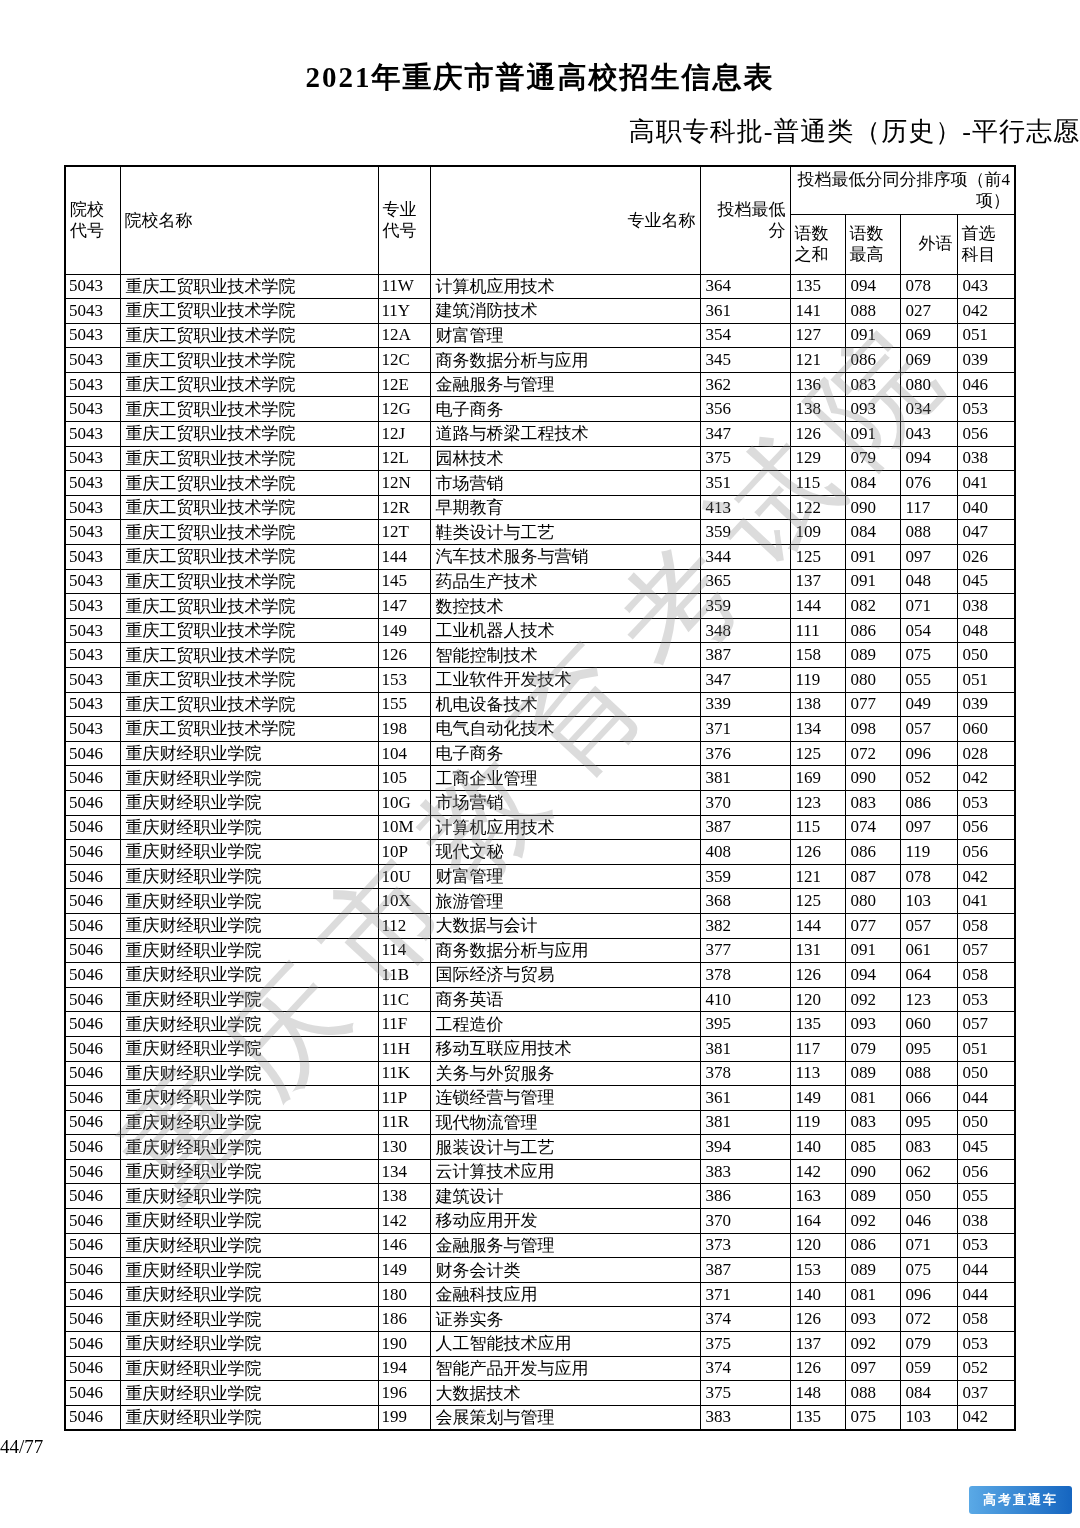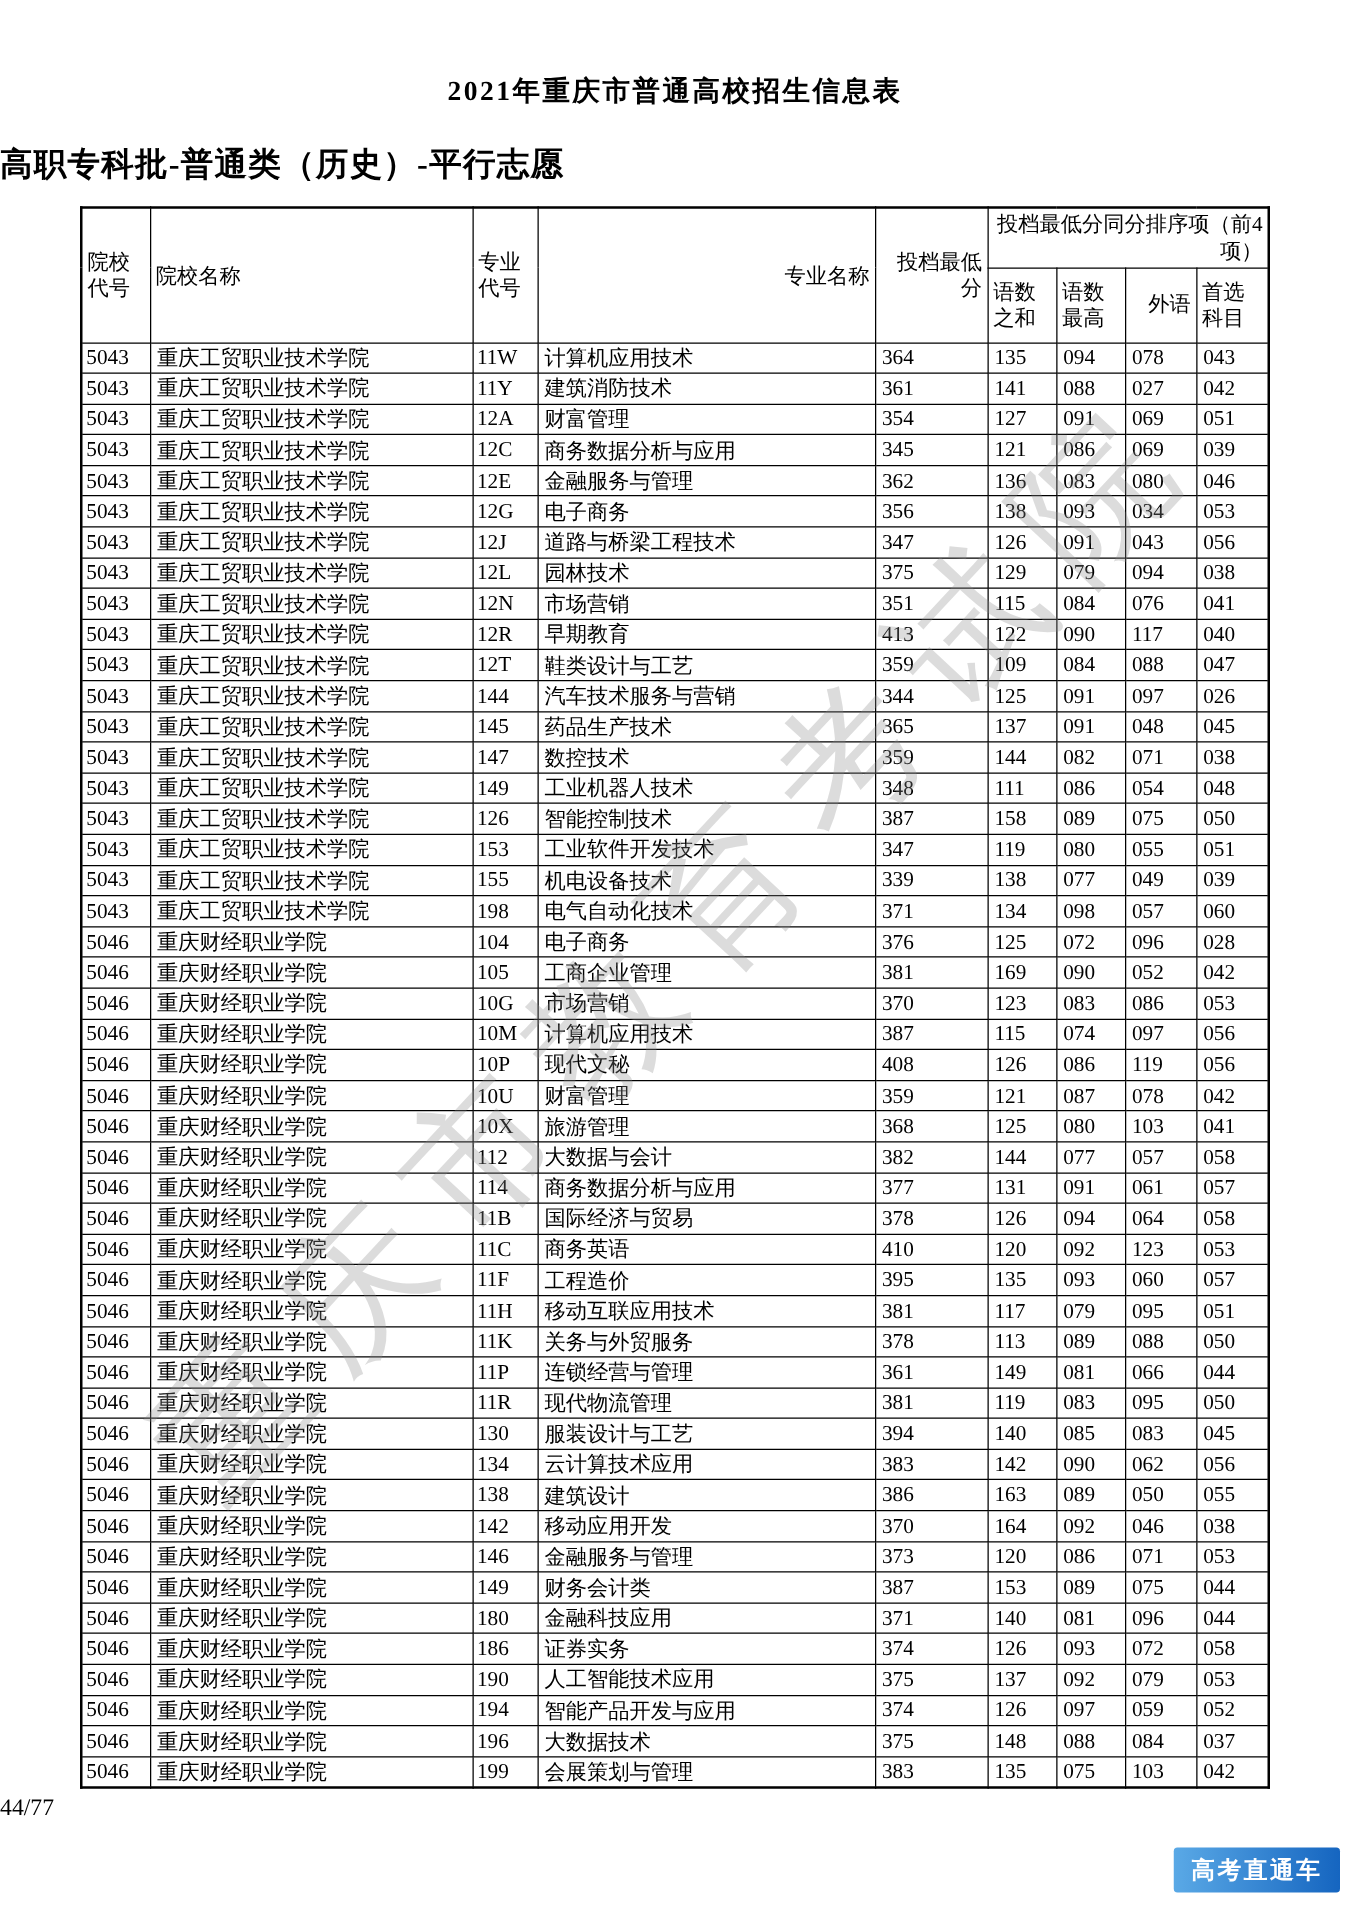--- a/index.html
+++ b/index.html
@@ -3,25 +3,25 @@
 <meta charset="utf-8">
 <style>
   * { margin:0; padding:0; box-sizing:border-box; }
   html,body { background:#ffffff; }
   body {
     width:1080px; height:1528px; position:relative; overflow:hidden;
     font-family:"Liberation Serif","DejaVu Serif",serif; color:#000;
   }
   .doc-title {
     position:absolute; top:58px; left:0; width:100%;
-    text-align:center; font-size:22px; font-weight:bold; letter-spacing:2px;
+    text-align:center; font-size:29px; font-weight:bold; letter-spacing:2px;
   }
   .doc-subtitle {
     position:absolute; top:114px; left:0; width:100%;
-    text-align:left; font-size:26px; font-weight:bold; letter-spacing:1px;
+    text-align:right; font-size:26px; font-weight:normal; letter-spacing:1px;
   }
   .table-wrap { position:absolute; left:64px; top:165px; width:951px; }
   table { border-collapse:collapse; width:100%; table-layout:fixed; border:2px solid #000; }
   th, td { border:1px solid #000; font-size:17px; font-weight:normal; color:#000; background:transparent; }
   thead th { white-space:normal; line-height:1.25; padding:2px 4px; vertical-align:middle; }
   th.al { text-align:left; }
   th.ac { text-align:right; }
   tbody td {
     height:24.6px; padding:0 5px; white-space:nowrap; overflow:hidden;
     text-align:left; vertical-align:middle;
@@ -45,21 +45,21 @@
   .watermark {
     position:absolute; left:50%; top:50%;
     transform:translate(-50%,-54%) rotate(-47deg);
     font-size:118px; letter-spacing:26px; white-space:nowrap;
     color:rgba(140,140,140,0.30); z-index:4; pointer-events:none;
     font-weight:normal;
   }
   .brand-badge {
     position:absolute; right:8px; bottom:14px; z-index:6;
     background:linear-gradient(90deg,#5aa9e6,#1565c0);
-    color:#ffffff; font-size:19px; font-weight:bold;
+    color:#ffffff; font-size:13px; font-weight:bold;
     padding:5px 14px; border-radius:3px; letter-spacing:2px;
     font-family:"Liberation Sans","DejaVu Sans",sans-serif;
   }
 </style>
 </head>
 <body>
 
 <div class="doc-title">2021年重庆市普通高校招生信息表</div>
 <div class="doc-subtitle">高职专科批-普通类（历史）-平行志愿</div>
 

